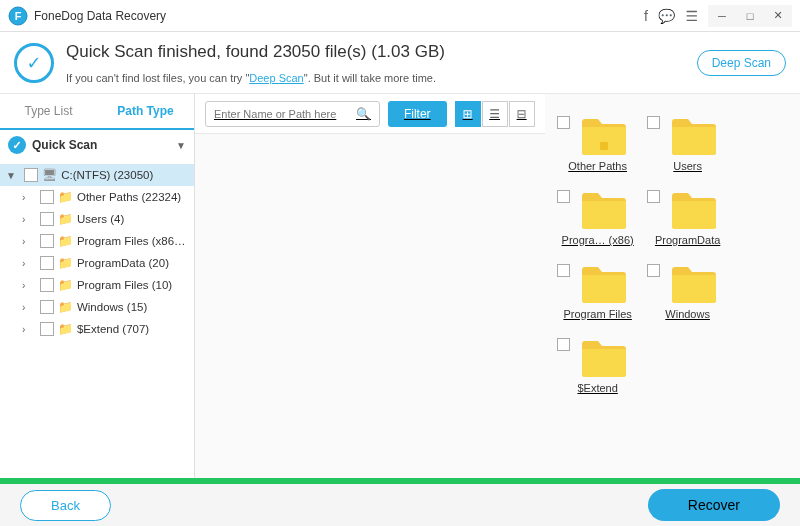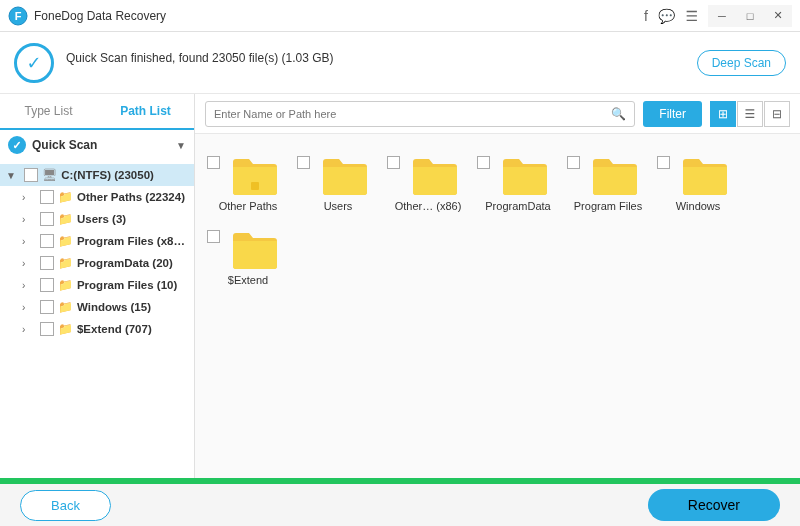--- a/index.html
+++ b/index.html
@@ -44,21 +44,21 @@
       align-items: center;
       border-bottom: 1px solid #e8e8e8;
       height: 62px;
     }
     .status-icon {
       width: 40px; height: 40px; border: 3px solid #29abe2; border-radius: 50%;
       display: flex; align-items: center; justify-content: center;
       color: #29abe2; font-size: 18px; margin-right: 12px; flex-shrink: 0;
     }
     .status-text { flex: 1; }
-    .status-text .line1 { font-size: 12px; color: #333; margin-bottom: 10px; }
+    .status-text .line1 { font-size: 17px; color: #333; margin-bottom: 10px; }
     .status-text .line2 { font-size: 11px; color: #555; }
     .status-text .link { color: #29abe2; text-decoration: underline; cursor: pointer; }
     .deep-scan-btn {
       border: 1px solid #29abe2; color: #29abe2; background: #fff;
       padding: 5px 14px; border-radius: 20px; font-size: 12px; cursor: pointer;
       white-space: nowrap;
     }
 
     
     .main-layout {
@@ -96,35 +96,35 @@
     }
     .tree-item.selected { background: #d0eaf7; }
     .tree-item .expand-arrow {
       width: 14px; font-size: 10px; color: #666; flex-shrink: 0;
     }
     .tree-item .checkbox {
       width: 14px; height: 14px; border: 1px solid #aaa; background: #fff;
       margin: 0 4px; flex-shrink: 0; display: flex; align-items: center; justify-content: center;
     }
     .tree-item .folder-icon { color: #888; margin-right: 4px; font-size: 12px; }
-    .tree-item .label { flex: 1; white-space: nowrap; overflow: hidden; text-overflow: ellipsis; font-weight: bold; }
+    .tree-item .label { flex: 1; white-space: nowrap; overflow: hidden; text-overflow: ellipsis; }
 
     .quick-scan-row {
       display: flex; align-items: center; padding: 6px 8px; font-size: 12px; font-weight: 600; color: #333;
     }
     .quick-scan-row .qs-check {
       width: 18px; height: 18px; background: #29abe2; border-radius: 50%;
       display: flex; align-items: center; justify-content: center; color: #fff; font-size: 11px;
       margin-right: 6px;
     }
     .quick-scan-row .qs-arrow { margin-left: auto; font-size: 10px; color: #666; }
 
     
     .content-area {
-      flex: 1; background: #fafafa; display: flex; flex-direction: column;
+      flex: 1; background: #fafafa; display: flex; flex-direction: row; text-decoration: underline;
     }
     .content-toolbar {
       display: flex; align-items: center; padding: 6px 10px; background: #fff;
       border-bottom: 1px solid #e8e8e8; gap: 8px; height: 40px;
     }
     .search-box {
       display: flex; align-items: center; border: 1px solid #ccc; border-radius: 3px;
       padding: 0 8px; height: 26px; flex: 1;
     }
     .search-box input {
@@ -207,30 +207,33 @@
     <button class="titlebar-btn">─</button>
     <button class="titlebar-btn">□</button>
     <button class="titlebar-btn close">✕</button>
   </div>
 </div>
 
 <div class="statusbar">
   <div class="status-icon">✓</div>
   <div class="status-text">
     <div class="line1">Quick Scan finished, found 23050 file(s) (1.03 GB)</div>
+    <div class="line2">
+      <span>If you can't find lost files, you can try "</span><span class="link">Deep Scan</span><span>". But it will take more time.</span>
+    </div>
   </div>
   <button class="deep-scan-btn">Deep Scan</button>
 </div>
 
 <div class="main-layout">
 
   <div class="sidebar">
     <div class="sidebar-tabs">
       <div class="sidebar-tab">Type List</div>
-      <div class="sidebar-tab active">Path List</div>
+      <div class="sidebar-tab active">Path Type</div>
     </div>
 
     <div class="quick-scan-row">
       <div class="qs-check">✓</div>
       <span>Quick Scan</span>
       <span class="qs-arrow">▼</span>
     </div>
 
     <div class="sidebar-tree">
 
@@ -244,21 +247,21 @@
       <div class="tree-item" style="padding-left:22px">
         <span class="expand-arrow">›</span>
         <div class="checkbox"></div>
         <span class="folder-icon">📁</span>
         <span class="label">Other Paths (22324)</span>
       </div>
       <div class="tree-item" style="padding-left:22px">
         <span class="expand-arrow">›</span>
         <div class="checkbox"></div>
         <span class="folder-icon">📁</span>
-        <span class="label">Users (3)</span>
+        <span class="label">Users (4)</span>
       </div>
       <div class="tree-item" style="padding-left:22px">
         <span class="expand-arrow">›</span>
         <div class="checkbox"></div>
         <span class="folder-icon">📁</span>
         <span class="label">Program Files (x86) (9…</span>
       </div>
       <div class="tree-item" style="padding-left:22px">
         <span class="expand-arrow">›</span>
         <div class="checkbox"></div>
@@ -333,21 +336,21 @@
       <div class="file-item">
         <div class="file-item-top">
           <div class="file-checkbox"></div>
           <div class="folder-svg">
             <svg width="48" height="42" viewBox="0 0 48 42">
               <path d="M2,8 Q2,5 5,5 L18,5 L22,10 L43,10 Q46,10 46,13 L46,38 Q46,41 43,41 L5,41 Q2,41 2,38 Z" fill="#f5c842"></path>
               <path d="M2,13 L46,13 L46,38 Q46,41 43,41 L5,41 Q2,41 2,38 Z" fill="#f9d84a"></path>
             </svg>
           </div>
         </div>
-        <span class="file-name">Other… (x86)</span>
+        <span class="file-name">Progra… (x86)</span>
       </div>
 
       <div class="file-item">
         <div class="file-item-top">
           <div class="file-checkbox"></div>
           <div class="folder-svg">
             <svg width="48" height="42" viewBox="0 0 48 42">
               <path d="M2,8 Q2,5 5,5 L18,5 L22,10 L43,10 Q46,10 46,13 L46,38 Q46,41 43,41 L5,41 Q2,41 2,38 Z" fill="#f5c842"></path>
               <path d="M2,13 L46,13 L46,38 Q46,41 43,41 L5,41 Q2,41 2,38 Z" fill="#f9d84a"></path>
             </svg>

